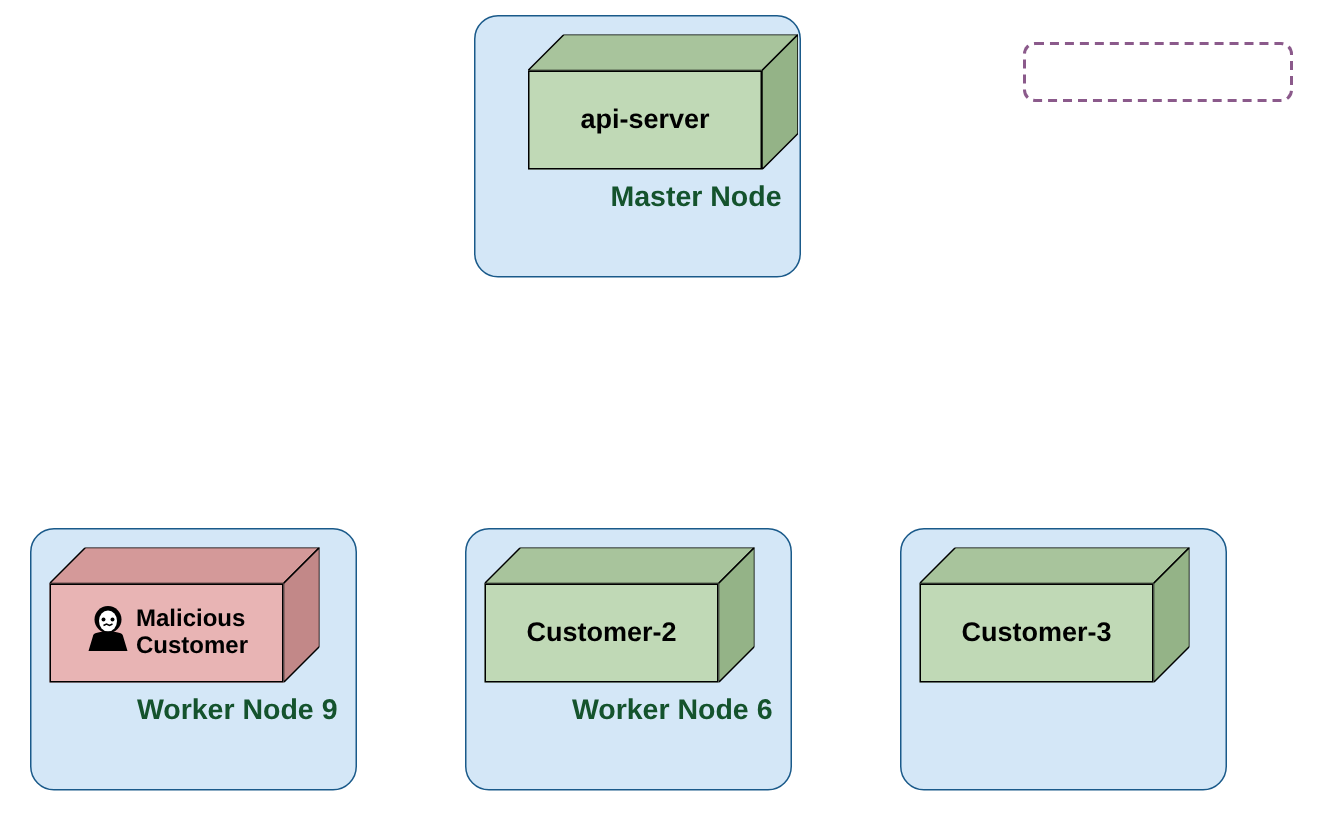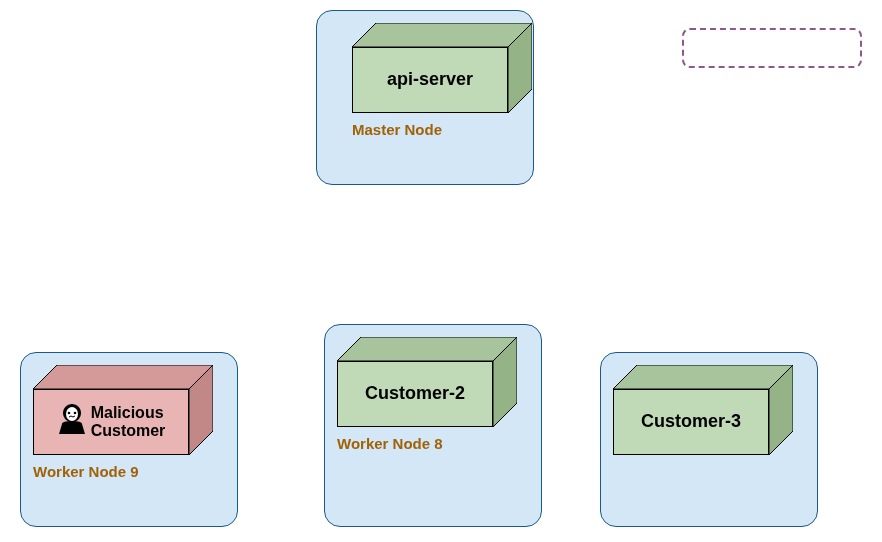--- a/index.html
+++ b/index.html
@@ -13,25 +13,25 @@
     
     .node-container {
       position: absolute;
       background: #d4e7f7;
       border: 1px solid #1a5a8a;
       border-radius: 16px;
       padding: 12px;
     }
     
     .node-label {
-      text-align: left;
+      text-align: right;
       font-weight: bold;
-      font-size: 15px;
+      font-size: 19px;
       margin-top: 8px;
-      color: #a16207;
+      color: #14532d;
     }
     
     .cube {
       position: relative;
       width: 180px;
       height: 90px;
     }
     
     .cube-top {
       position: absolute;
@@ -74,21 +74,21 @@
     
     .dashed-box {
       position: absolute;
       border: 2px dashed #8b5a8b;
       border-radius: 8px;
       background: transparent;
     }
     
     .master-pos { top: 10px; left: 316px; width: 218px; height: 175px; padding-left: 35px; }
     .worker1-pos { bottom: 15px; left: 20px; width: 218px; height: 175px; }
-    .worker2-pos { bottom: 15px; left: 324px; width: 218px; height: 203px; }
+    .worker2-pos { bottom: 15px; left: 310px; width: 218px; height: 175px; }
     .worker3-pos { bottom: 15px; left: 600px; width: 218px; height: 175px; }
     .dashed-pos { top: 28px; right: 20px; width: 180px; height: 40px; }
     
     .icon-wrap {
       display: flex;
       align-items: center;
       justify-content: center;
       gap: 4px;
       width: 100%;
       padding: 0 6px;
@@ -170,21 +170,21 @@
         <polygon points="24,0 180,0 156,24 0,24" fill="#a8c49c" stroke="#000" stroke-width="1"></polygon>
       </svg>
     </div>
     <div class="cube-side">
       <svg width="24" height="90" viewBox="0 0 24 90">
         <polygon points="24,0 24,66 0,90 0,24" fill="#94b387" stroke="#000" stroke-width="1"></polygon>
       </svg>
     </div>
     <div class="cube-front">Customer-2</div>
   </div>
-  <div class="node-label">Worker Node 8</div>
+  <div class="node-label">Worker Node 6</div>
 </div>
 
 <div class="node-container worker3-pos">
   <div class="cube cube-green">
     <div class="cube-top">
       <svg width="180" height="28" viewBox="0 0 180 28">
         <polygon points="24,0 180,0 156,24 0,24" fill="#a8c49c" stroke="#000" stroke-width="1"></polygon>
       </svg>
     </div>
     <div class="cube-side">

